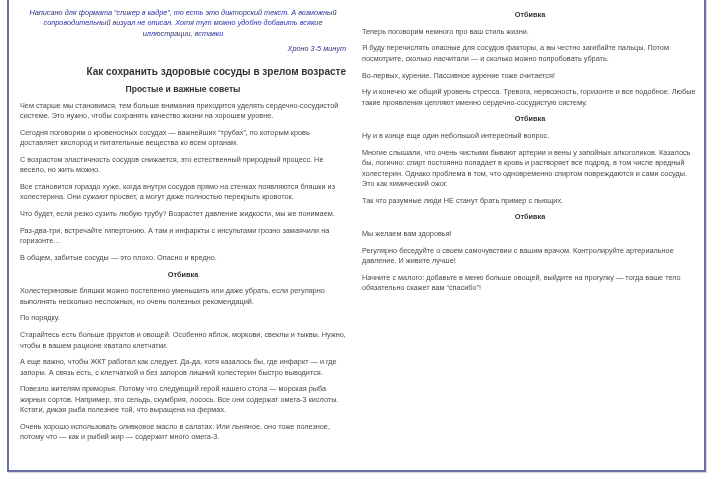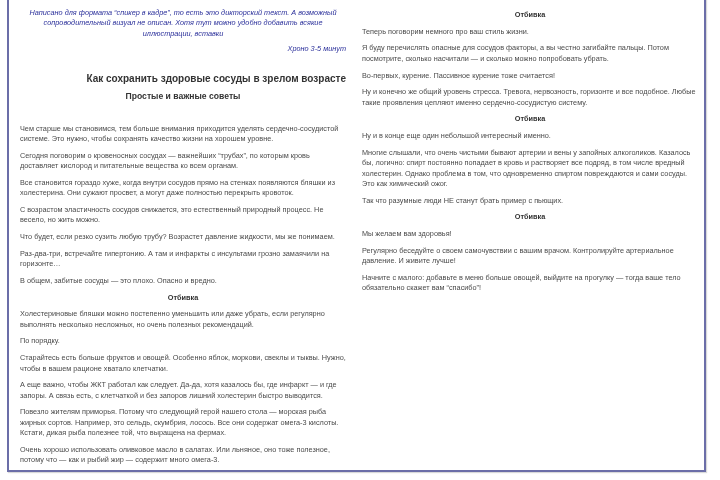--- a/index.html
+++ b/index.html
@@ -5,41 +5,41 @@
   html, body { margin: 0; padding: 0; background: #ffffff; }
   body { width: 720px; height: 480px; position: relative; overflow: hidden;
          font-family: "Liberation Sans", sans-serif; color: #4a4a4a; }
   .frame { position: absolute; left: 7px; top: -4px; width: 699px; height: 476px;
            border: 2px solid #6b6ea8; border-top: 2px solid #6b6ea8; box-sizing: border-box;
            box-shadow: 1px 1px 1px rgba(0,0,0,0.15); }
   .col { position: absolute; top: 8px; font-size: 7.3px; line-height: 10.4px; }
   .col.left { left: 20px; width: 326px; }
   .col.right { left: 362px; width: 336px; top: 10px; }
   .note { color: #2a2f9a; font-style: italic; text-align: center; margin: 0 0 5px 0; }
-  .chrono { color: #2a2f9a; font-style: italic; text-align: right; margin: 0 0 18px 0; }
+  .chrono { color: #2a2f9a; font-style: italic; text-align: right; margin: 0 0 11px 0; }
   h1 { font-size: 10px; font-weight: bold; color: #333; text-align: right; margin: 0 0 7px 0; line-height: 11px; }
-  h2 { font-size: 8.6px; font-weight: bold; color: #333; text-align: center; margin: 0 0 22px 0; line-height: 11px; }
+  h2 { font-size: 8.6px; font-weight: bold; color: #333; text-align: center; margin: 0 0 6px 0; line-height: 11px; }
   p { margin: 0 0 6.3px 0; }
   .break { font-weight: bold; color: #333; text-align: center; }
 </style>
 </head>
 <body>
 
 <div class="frame"></div>
 
 <div class="col left">
   <p class="note">Написано для формата “спикер в кадре”, то есть это дикторский текст. А возможный сопроводительный визуал не описан. Хотя тут можно удобно добавить всякие иллюстрации, вставки</p>
   <p class="chrono">Хроно 3-5 минут</p>
   <h1>Как сохранить здоровые сосуды в зрелом возрасте</h1>
   <h2>Простые и важные советы</h2>
   <div id="left-body">
       <p>Чем старше мы становимся, тем больше внимания приходится уделять сердечно-сосудистой системе. Это нужно, чтобы сохранять качество жизни на хорошем уровне.</p>
       <p>Сегодня поговорим о кровеносных сосудах — важнейших “трубах”, по которым кровь доставляет кислород и питательные вещества ко всем органам.</p>
+      <p>С возрастом эластичность сосудов снижается, это естественный природный процесс. Не весело, но жить можно.</p>
       <p>Все становится гораздо хуже, когда внутри сосудов прямо на стенках появляются бляшки из холестерина. Они сужают просвет, а могут даже полностью перекрыть кровоток.</p>
-      <p>С возрастом эластичность сосудов снижается, это естественный природный процесс. Не весело, но жить можно.</p>
       <p>Что будет, если резко сузить любую трубу? Возрастет давление жидкости, мы же понимаем.</p>
       <p>Раз-два-три, встречайте гипертонию. А там и инфаркты с инсультами грозно замаячили на горизонте…</p>
       <p>В общем, забитые сосуды — это плохо. Опасно и вредно.</p>
       <p class="break">Отбивка</p>
       <p>Холестериновые бляшки можно постепенно уменьшить или даже убрать, если регулярно выполнять несколько несложных, но очень полезных рекомендаций.</p>
       <p>По порядку.</p>
       <p>Старайтесь есть больше фруктов и овощей. Особенно яблок, моркови, свеклы и тыквы. Нужно, чтобы в вашем рационе хватало клетчатки.</p>
       <p>А еще важно, чтобы ЖКТ работал как следует. Да-да, хотя казалось бы, где инфаркт — и где запоры. А связь есть, с клетчаткой и без запоров лишний холестерин быстро выводится.</p>
       <p>Повезло жителям приморья. Потому что следующий герой нашего стола — морская рыба жирных сортов. Например, это сельдь, скумбрия, лосось. Все они содержат омега-3 кислоты. Кстати, дикая рыба полезнее той, что выращена на фермах.</p>
       <p>Очень хорошо использовать оливковое масло в салатах. Или льняное, оно тоже полезное, потому что — как и рыбий жир — содержит много омега-3.</p>
@@ -47,21 +47,21 @@
 </div>
 
 <div class="col right">
   <div id="right-body">
       <p class="break">Отбивка</p>
       <p>Теперь поговорим немного про ваш стиль жизни.</p>
       <p>Я буду перечислять опасные для сосудов факторы, а вы честно загибайте пальцы. Потом посмотрите, сколько насчитали — и сколько можно попробовать убрать.</p>
       <p>Во-первых, курение. Пассивное курение тоже считается!</p>
       <p>Ну и конечно же общий уровень стресса. Тревога, нервозность, горизонте и все подобное. Любые такие проявления цепляют именно сердечно-сосудистую систему.</p>
       <p class="break">Отбивка</p>
-      <p>Ну и в конце еще один небольшой интересный именно.</p>
+      <p>Ну и в конце еще один небольшой интересный вопрос.</p>
       <p>Многие слышали, что очень чистыми бывают артерии и вены у запойных алкоголиков. Казалось бы, логично: спирт постоянно попадает в кровь и растворяет все подряд, в том числе вредный холестерин. Однако проблема в том, что одновременно спиртом повреждаются и сами сосуды. Это как химический ожог.</p>
       <p>Так что разумные люди НЕ станут брать пример с пьющих.</p>
       <p class="break">Отбивка</p>
       <p>Мы желаем вам здоровья!</p>
       <p>Регулярно беседуйте о своем самочувствии с вашим врачом. Контролируйте артериальное давление. И живите лучше!</p>
       <p>Начните с малого: добавьте в меню больше овощей, выйдите на прогулку — тогда ваше тело обязательно скажет вам “спасибо”!</p>
     </div>
 </div>
 
 </body></html>

